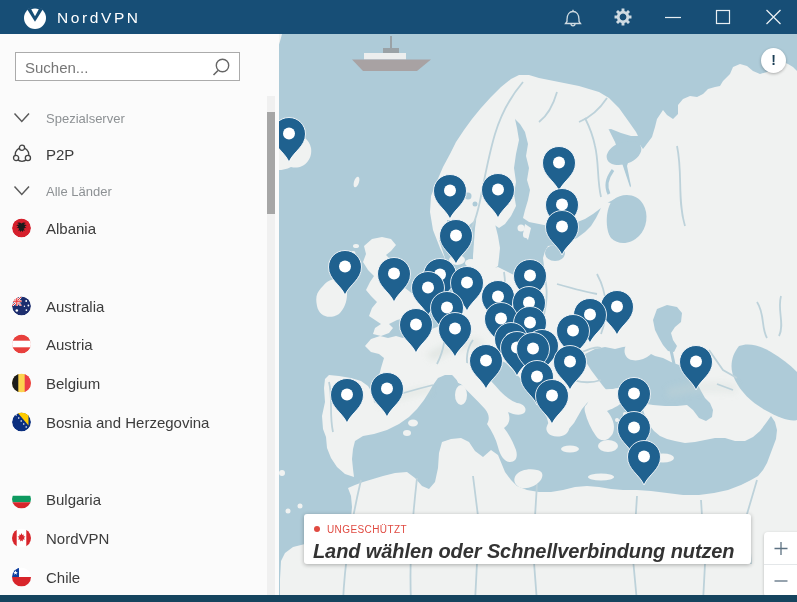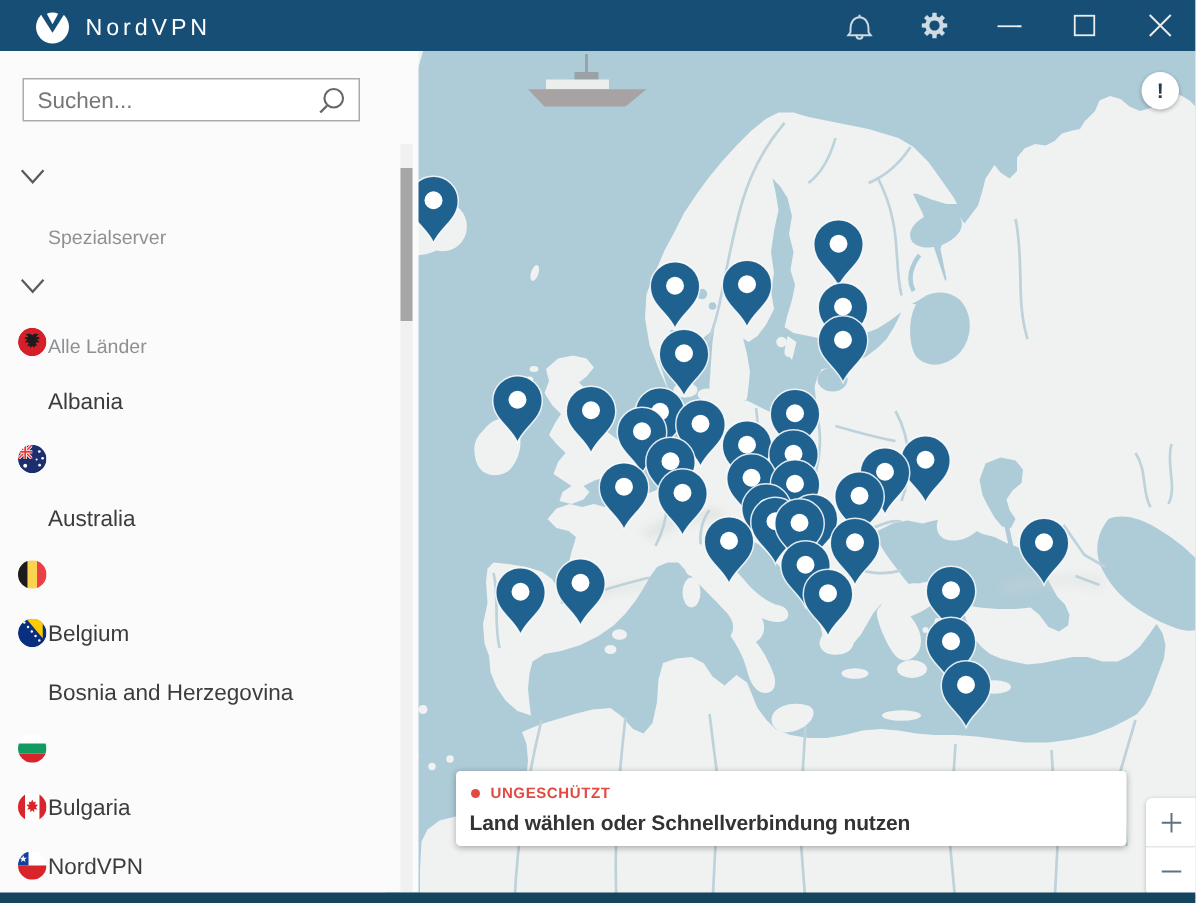--- a/index.html
+++ b/index.html
@@ -7,32 +7,32 @@
 #app { position:relative; width:797px; height:602px; background:#fbfbfb; }
 
 #titlebar { position:absolute; left:0; top:0; width:797px; height:34px; background:#174e76; }
 
 #sidebar { position:absolute; left:0; top:34px; width:279px; height:561px; background:#fbfbfb; }
 #searchbox { position:absolute; left:15px; top:18px; width:225px; height:29px; background:#fff; border:1px solid #ababab; }
 #searchtext { position:absolute; left:9px; top:6px; font-size:15px; color:#767676; }
 .srow { position:absolute; left:0; width:245px; height:38px; }
 .hdr { color:#8d9194; font-size:13px; }
 .cname { color:#3c3c3c; font-size:15px; }
-.rowtext { position:absolute; left:32px; top:50%; transform:translateY(-50%);margin-top:40px; }
+.rowtext { position:absolute; left:46px; top:50%; transform:translateY(-50%); }
 .rowicon { position:absolute; left:12px; top:50%; transform:translateY(-50%); }
 .flag { position:absolute; left:12px; top:50%; transform:translateY(-50%); width:19px; height:19px; }
 #scrolltrack { position:absolute; right:4px; top:62px; width:8px; height:499px; background:#f0f0f0; }
 #scrollthumb { position:absolute; right:0px; top:16px; width:8px; height:102px; background:#a6a6a6; }
 
 #map { position:absolute; left:257px; top:34px; width:540px; height:568px; }
 
 #notif { position:absolute; left:304px; top:514px; width:447px; height:50px; background:#fff; border-radius:3px; box-shadow:0 1px 4px rgba(0,0,0,0.3); }
-#nstatus { position:absolute; left:327px; top:524px; font-size:10px; font-weight:bold; letter-spacing:0.4px; color:#e04a41;text-align:center; }
+#nstatus { position:absolute; left:327px; top:524px; font-size:10px; font-weight:normal; letter-spacing:0.4px; color:#e04a41;text-align:center; }
 #ndot { position:absolute; left:314px; top:526px; width:6px; height:6px; border-radius:50%; background:#e04a41; }
-#nmain { position:absolute; left:313px; top:540px; font-size:14px; font-weight:bold; letter-spacing:-0.1px; color:#333; }
+#nmain { position:absolute; left:313px; top:540px; font-size:20px; font-weight:bold; letter-spacing:-0.1px; color:#333;font-style:italic; }
 #qcbtn { position:absolute; left:624px; top:524px; width:117px; height:28px; background:#3b76bb; border-radius:2px; color:#fff; font-size:15px; text-align:center; line-height:28px; }
 
 #zoomctl { position:absolute; left:764px; top:532px; width:36px; height:65px; background:#fff; border-radius:4px 0 0 4px; box-shadow:0 1px 3px rgba(0,0,0,0.25); }
 
 #alertbtn { position:absolute; left:761px; top:48px; width:25px; height:25px; border-radius:50%; background:#fff; box-shadow:0 1px 3px rgba(0,0,0,0.3); color:#1b3e55; font-size:14px; font-weight:bold; text-align:center; line-height:25px; }
 
 #bstrip { position:absolute; left:0; top:595px; width:797px; height:7px; background:#15445e; }
 </style>
 </head>
 <body>
@@ -210,20 +210,29 @@
         <circle cx="13.5" cy="9.5" r="6.2" fill="none" stroke="#666" stroke-width="1.4"></circle>
         <path d="M9,14.5 L4.5,19" stroke="#666" stroke-width="1.6"></path>
       </svg>
     </div>
     <div class="srow" style="top:65px">
       <svg class="rowicon" width="20" height="12" viewBox="0 0 20 12">
           <path d="M2.5,1.5 L9.8,9.5 L17,1.5" fill="none" stroke="#5a5a5a" stroke-width="1.5"></path>
         </svg>
       <span class="rowtext hdr">Spezialserver</span>
     </div>
+    <div class="srow" style="top:101px">
+      <svg class="rowicon" width="20" height="20" viewBox="0 0 20 20">
+        <circle cx="10" cy="10.5" r="6.8" fill="none" stroke="#444" stroke-width="1.3"></circle>
+        <circle cx="10" cy="3.7" r="2.6" fill="#fbfbfb" stroke="#444" stroke-width="1.3"></circle>
+        <circle cx="4.1" cy="14" r="2.6" fill="#fbfbfb" stroke="#444" stroke-width="1.3"></circle>
+        <circle cx="15.9" cy="14" r="2.6" fill="#fbfbfb" stroke="#444" stroke-width="1.3"></circle>
+      </svg>
+      <span class="rowtext cname">P2P</span>
+    </div>
     <div class="srow" style="top:138px">
       <svg class="rowicon" width="20" height="12" viewBox="0 0 20 12">
           <path d="M2.5,1.5 L9.8,9.5 L17,1.5" fill="none" stroke="#5a5a5a" stroke-width="1.5"></path>
         </svg>
       <span class="rowtext hdr">Alle Länder</span>
     </div>
     <div class="srow" style="top:175.0px">
       <svg class="flag" viewBox="0 0 19 19">
           <defs>
             <clipPath id="c0">
@@ -258,20 +267,34 @@
               <rect x="4.2" y="0" width="1.2" height="9.5" fill="#e33"></rect>
 </g>
 <circle cx="4.8" cy="14" r="1.3" fill="#fff"></circle>
 <circle cx="14.2" cy="4.5" r="0.9" fill="#fff"></circle>
 <circle cx="16.4" cy="9" r="0.9" fill="#fff"></circle>
 <circle cx="12.4" cy="9.8" r="0.7" fill="#fff"></circle>
 <circle cx="14.4" cy="13.6" r="0.9" fill="#fff"></circle>
           </g>
         </svg>
       <span class="rowtext cname">Australia</span>
+    </div>
+    <div class="srow" style="top:291.2px">
+      <svg class="flag" viewBox="0 0 19 19">
+          <defs>
+            <clipPath id="c3">
+              <circle cx="9.5" cy="9.5" r="9.5"></circle>
+            </clipPath>
+          </defs>
+          <g clip-path="url(#c3)">
+            <circle cx="9.5" cy="9.5" r="9.5" fill="#e8403d"></circle>
+<rect x="0" y="6.2" width="19" height="6.6" fill="#fff"></rect>
+          </g>
+        </svg>
+      <span class="rowtext cname">Austria</span>
     </div>
     <div class="srow" style="top:330.0px">
       <svg class="flag" viewBox="0 0 19 19">
           <defs>
             <clipPath id="c4">
               <circle cx="9.5" cy="9.5" r="9.5"></circle>
             </clipPath>
           </defs>
           <g clip-path="url(#c4)">
             <circle cx="9.5" cy="9.5" r="9.5" fill="#fcd34f"></circle>

